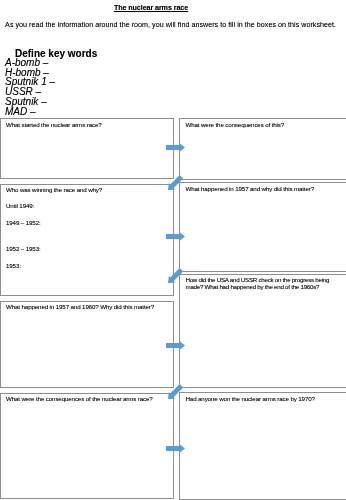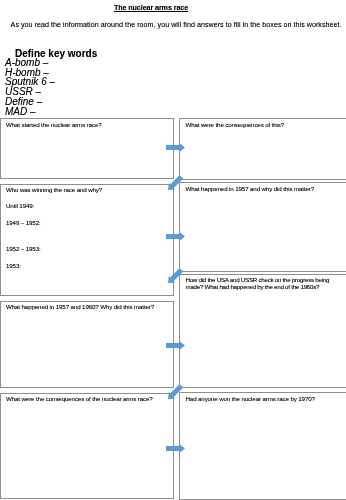--- a/index.html
+++ b/index.html
@@ -4,21 +4,21 @@
 <style>
   html,body{margin:0;padding:0;}
   body{width:346px;height:500px;background:#ffffff;font-family:"Liberation Sans",sans-serif;overflow:hidden;
        -webkit-font-smoothing:antialiased;}
   .page{position:relative;width:346px;height:500px;}
 
   .title{position:absolute;left:0;top:3px;width:302px;text-align:center;font-size:7.2px;
          font-weight:bold;letter-spacing:-0.1px;}
   .title span{text-decoration:underline;text-underline-offset:1px;}
 
-  .intro{position:absolute;left:5.1px;top:21.3px;width:342px;font-size:7.1px;line-height:9.6px;color:#000;letter-spacing:0.05px;white-space:nowrap;text-align:center;}
+  .intro{position:absolute;left:5.1px;top:21.3px;width:342px;font-size:7.1px;line-height:9.6px;color:#000;letter-spacing:0.05px;white-space:nowrap;}
 
   .kw-head{position:absolute;left:15px;top:48px;font-size:10px;font-weight:bold;}
   .kw-list{position:absolute;left:5px;top:58px;font-size:10px;line-height:9.7px;font-style:italic;}
 
   .box{position:absolute;border:1px solid #8e8e8e;box-sizing:border-box;background:#fff;}
   .qtext{position:absolute;left:5.2px;top:1.8px;font-size:6.2px;line-height:7.1px;color:#000;letter-spacing:-0.13px;white-space:nowrap;}
   .sub{position:absolute;left:5.2px;font-size:6.2px;letter-spacing:-0.13px;white-space:nowrap;}
   .box.right .qtext{left:5.7px;}
 
   .qtext,.sub,.kw-list,.kw-head,.intro,.title{text-shadow:0 0 0.3px rgba(0,0,0,0.4);}
@@ -32,23 +32,23 @@
   <div class="title"><span>The nuclear arms race</span></div>
 
   <div class="intro">
     <div>As you read the information around the room,  you will find answers to fill in  the boxes on this worksheet.</div>
   </div>
 
   <div class="kw-head">Define key words</div>
   <div class="kw-list">
     <div>A-bomb –</div>
     <div>H-bomb –</div>
-    <div>Sputnik 6 –</div>
+    <div>Sputnik 1 –</div>
     <div>USSR –</div>
-    <div>Define –</div>
+    <div>Sputnik –</div>
     <div>MAD –</div>
   </div>
 
   <div class="box" style="left:-0.2px;top:118px;width:173.9px;height:61px;">
     <div class="qtext">
         <div>What started the  nuclear arms race?</div>
       </div>
   </div>
 
   <div class="box right" style="left:178.8px;top:118px;width:168px;height:62px;">

